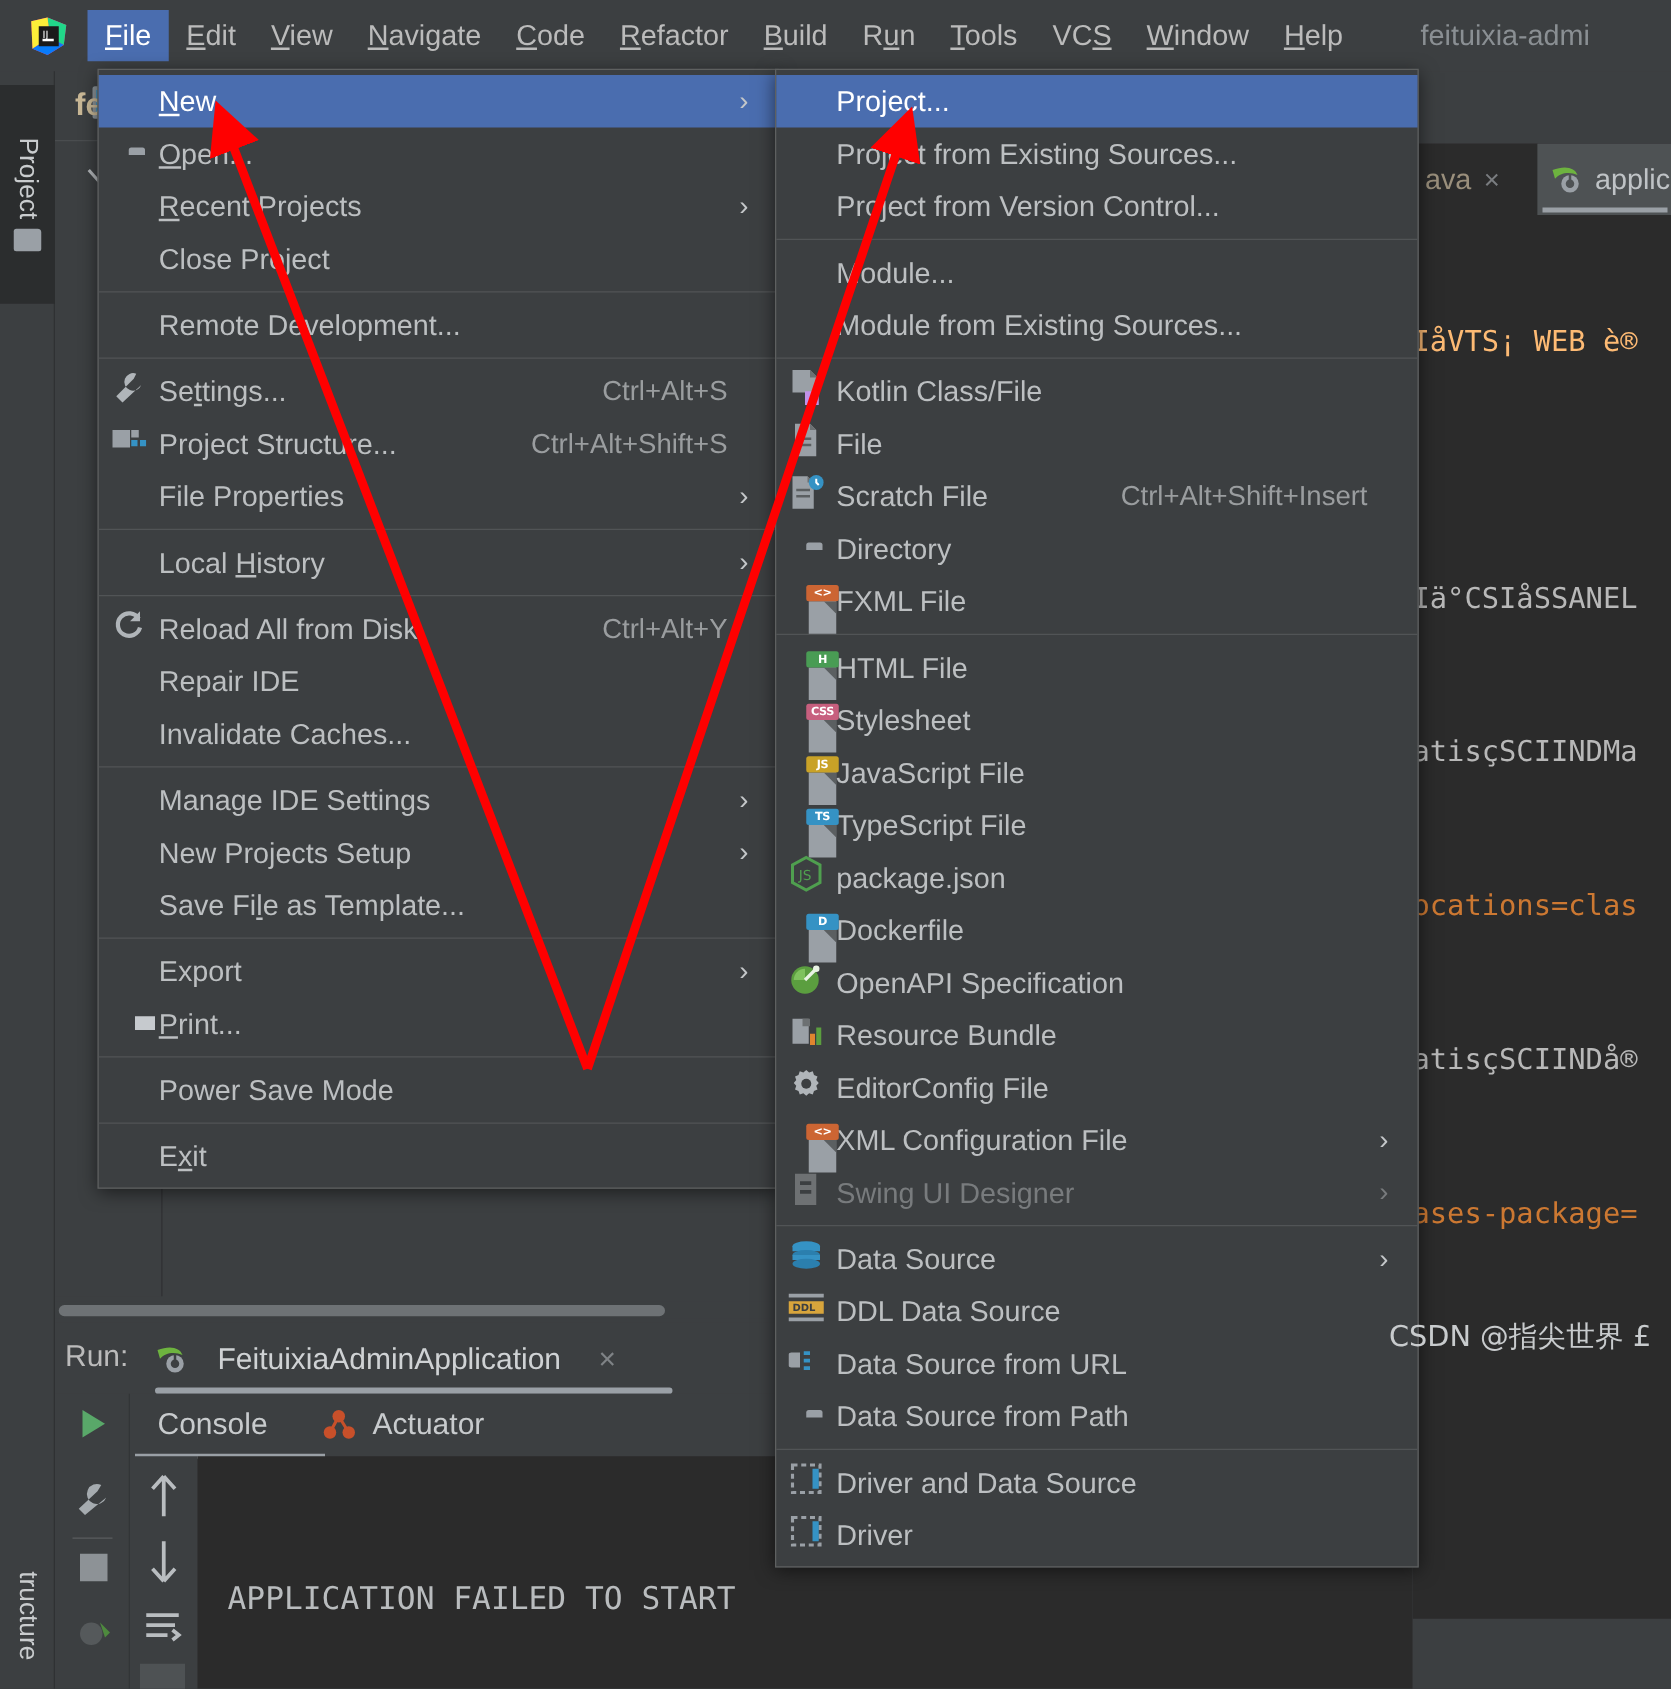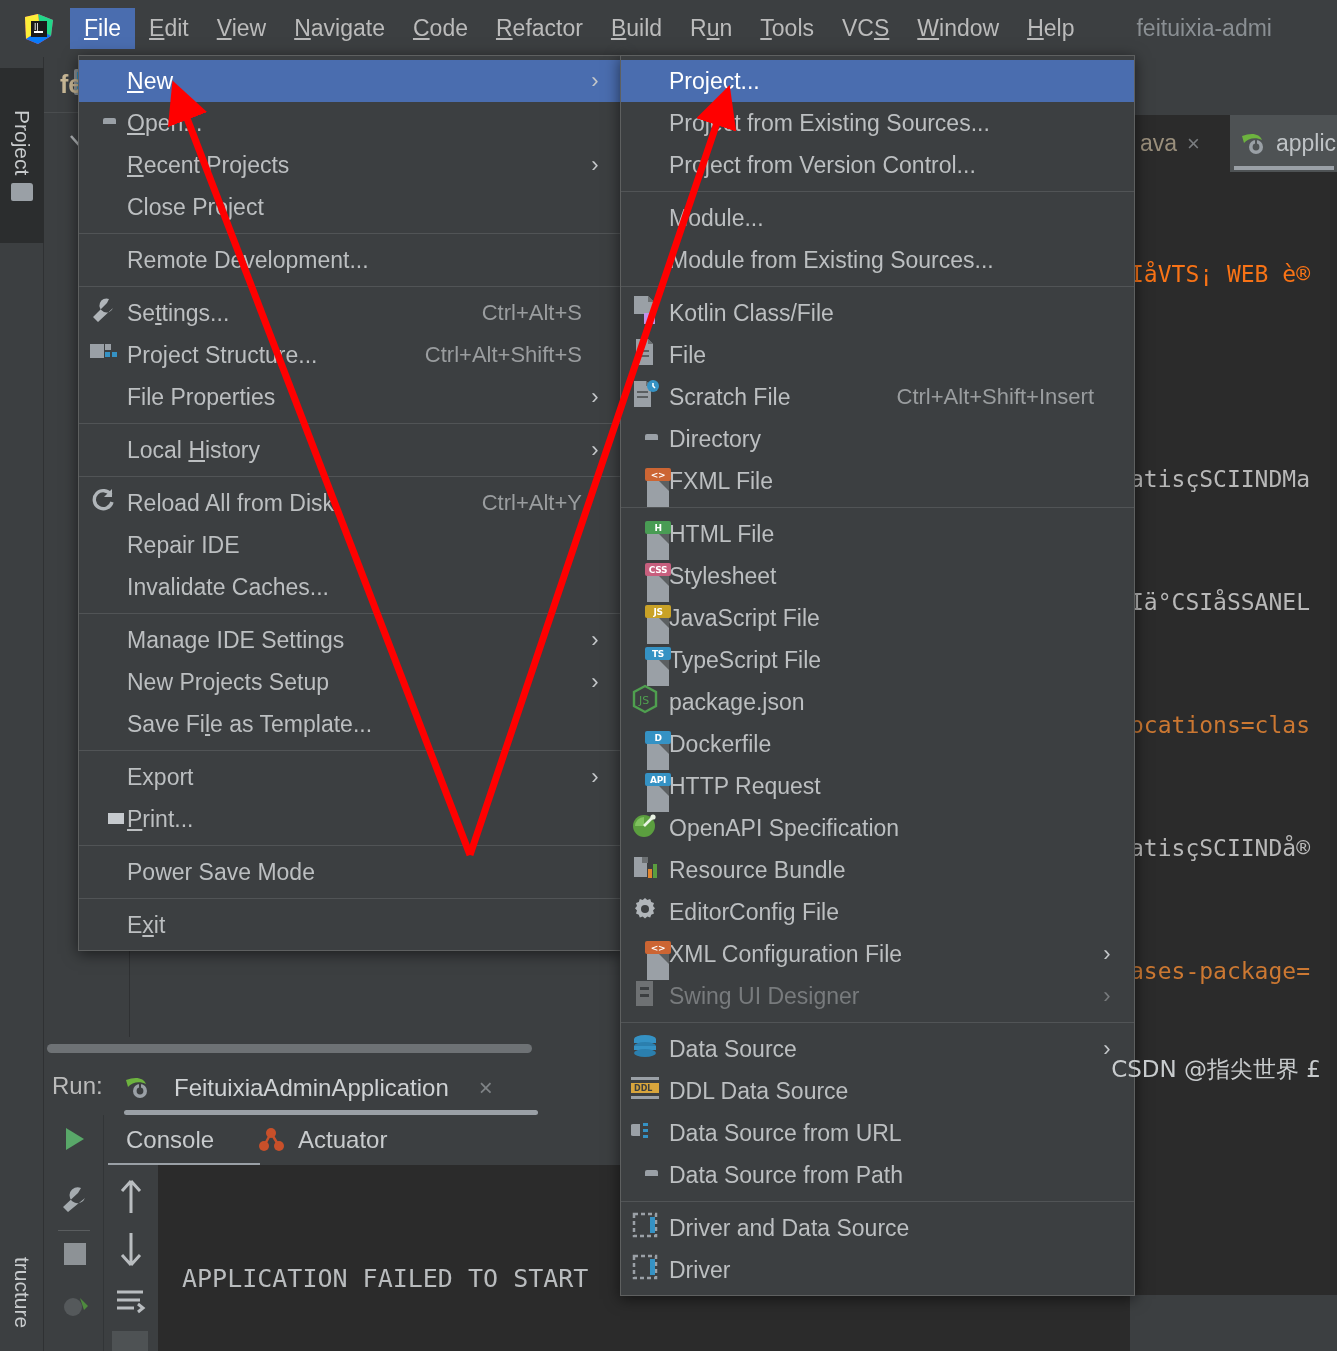--- a/index.html
+++ b/index.html
@@ -243,24 +243,24 @@
           <circle cx="16" cy="15" r="3.4" fill="#4e5254"></circle>
           <rect x="15" y="8" width="2" height="5" fill="#4e5254"></rect>
         </svg>
       </span>
       <span>applic</span>
     </div>
     <div class="tab-underline"></div>
   </div>
   <div class="gutterline"></div>
   <div class="code">
-    <div style="color:#f97316;">IåVTS¡ WEB è®</div>
+    <div style="color:#fdba74;">IåVTS¡ WEB è®</div>
     <div></div>
+    <div style="color:#b8b8b8;">Iä°CSIåSSANEL</div>
     <div style="color:#b8b8b8;border-bottom:0;">atisçSCIINDMa</div>
-    <div style="color:#b8b8b8;">Iä°CSIåSSANEL</div>
     <div style="color:#cc7832;">ocations=clas</div>
     <div style="color:#b8b8b8;">atisçSCIINDå®</div>
     <div style="color:#cc7832;">ases-package=</div>
   </div>
 
   <div class="hscroll">
       <div class="thumb"></div>
     </div>
   <div class="runwin"></div>
   <div class="run-label">Run:</div>
@@ -619,27 +619,20 @@
       </div>
       <div class="mi">
         <span class="ico">
           <span class="ic"><span class="ft"><span class="page"></span><span class="fold"></span><span class="badge" style="background: rgb(53, 146, 196);">D</span></span></span>
         </span>
         <span class="lbl">Dockerfile</span>
         <span class="arrow"></span>
       </div>
       <div class="mi">
         <span class="ico">
-          <span class="ic"><span class="ft"><span class="page"></span><span class="fold"></span><span class="badge" style="background: rgb(53, 146, 196);">API</span></span></span>
-        </span>
-        <span class="lbl">HTTP Request</span>
-        <span class="arrow"></span>
-      </div>
-      <div class="mi">
-        <span class="ico">
           <span class="ic"><svg width="28" height="28" viewBox="0 0 28 28">
               <circle cx="13" cy="15" r="11" fill="#5b9e3f"></circle>
               <path d="M4 15 a9 9 0 0 1 9-9 l0 9z" fill="#7fc25e"></path>
               <path d="M13 15 L22 6" stroke="#e9f3e4" stroke-width="2.6"></path>
               <circle cx="22" cy="6" r="2.6" fill="#e9f3e4"></circle>
             </svg></span>
         </span>
         <span class="lbl">OpenAPI Specification</span>
         <span class="arrow"></span>
       </div>

